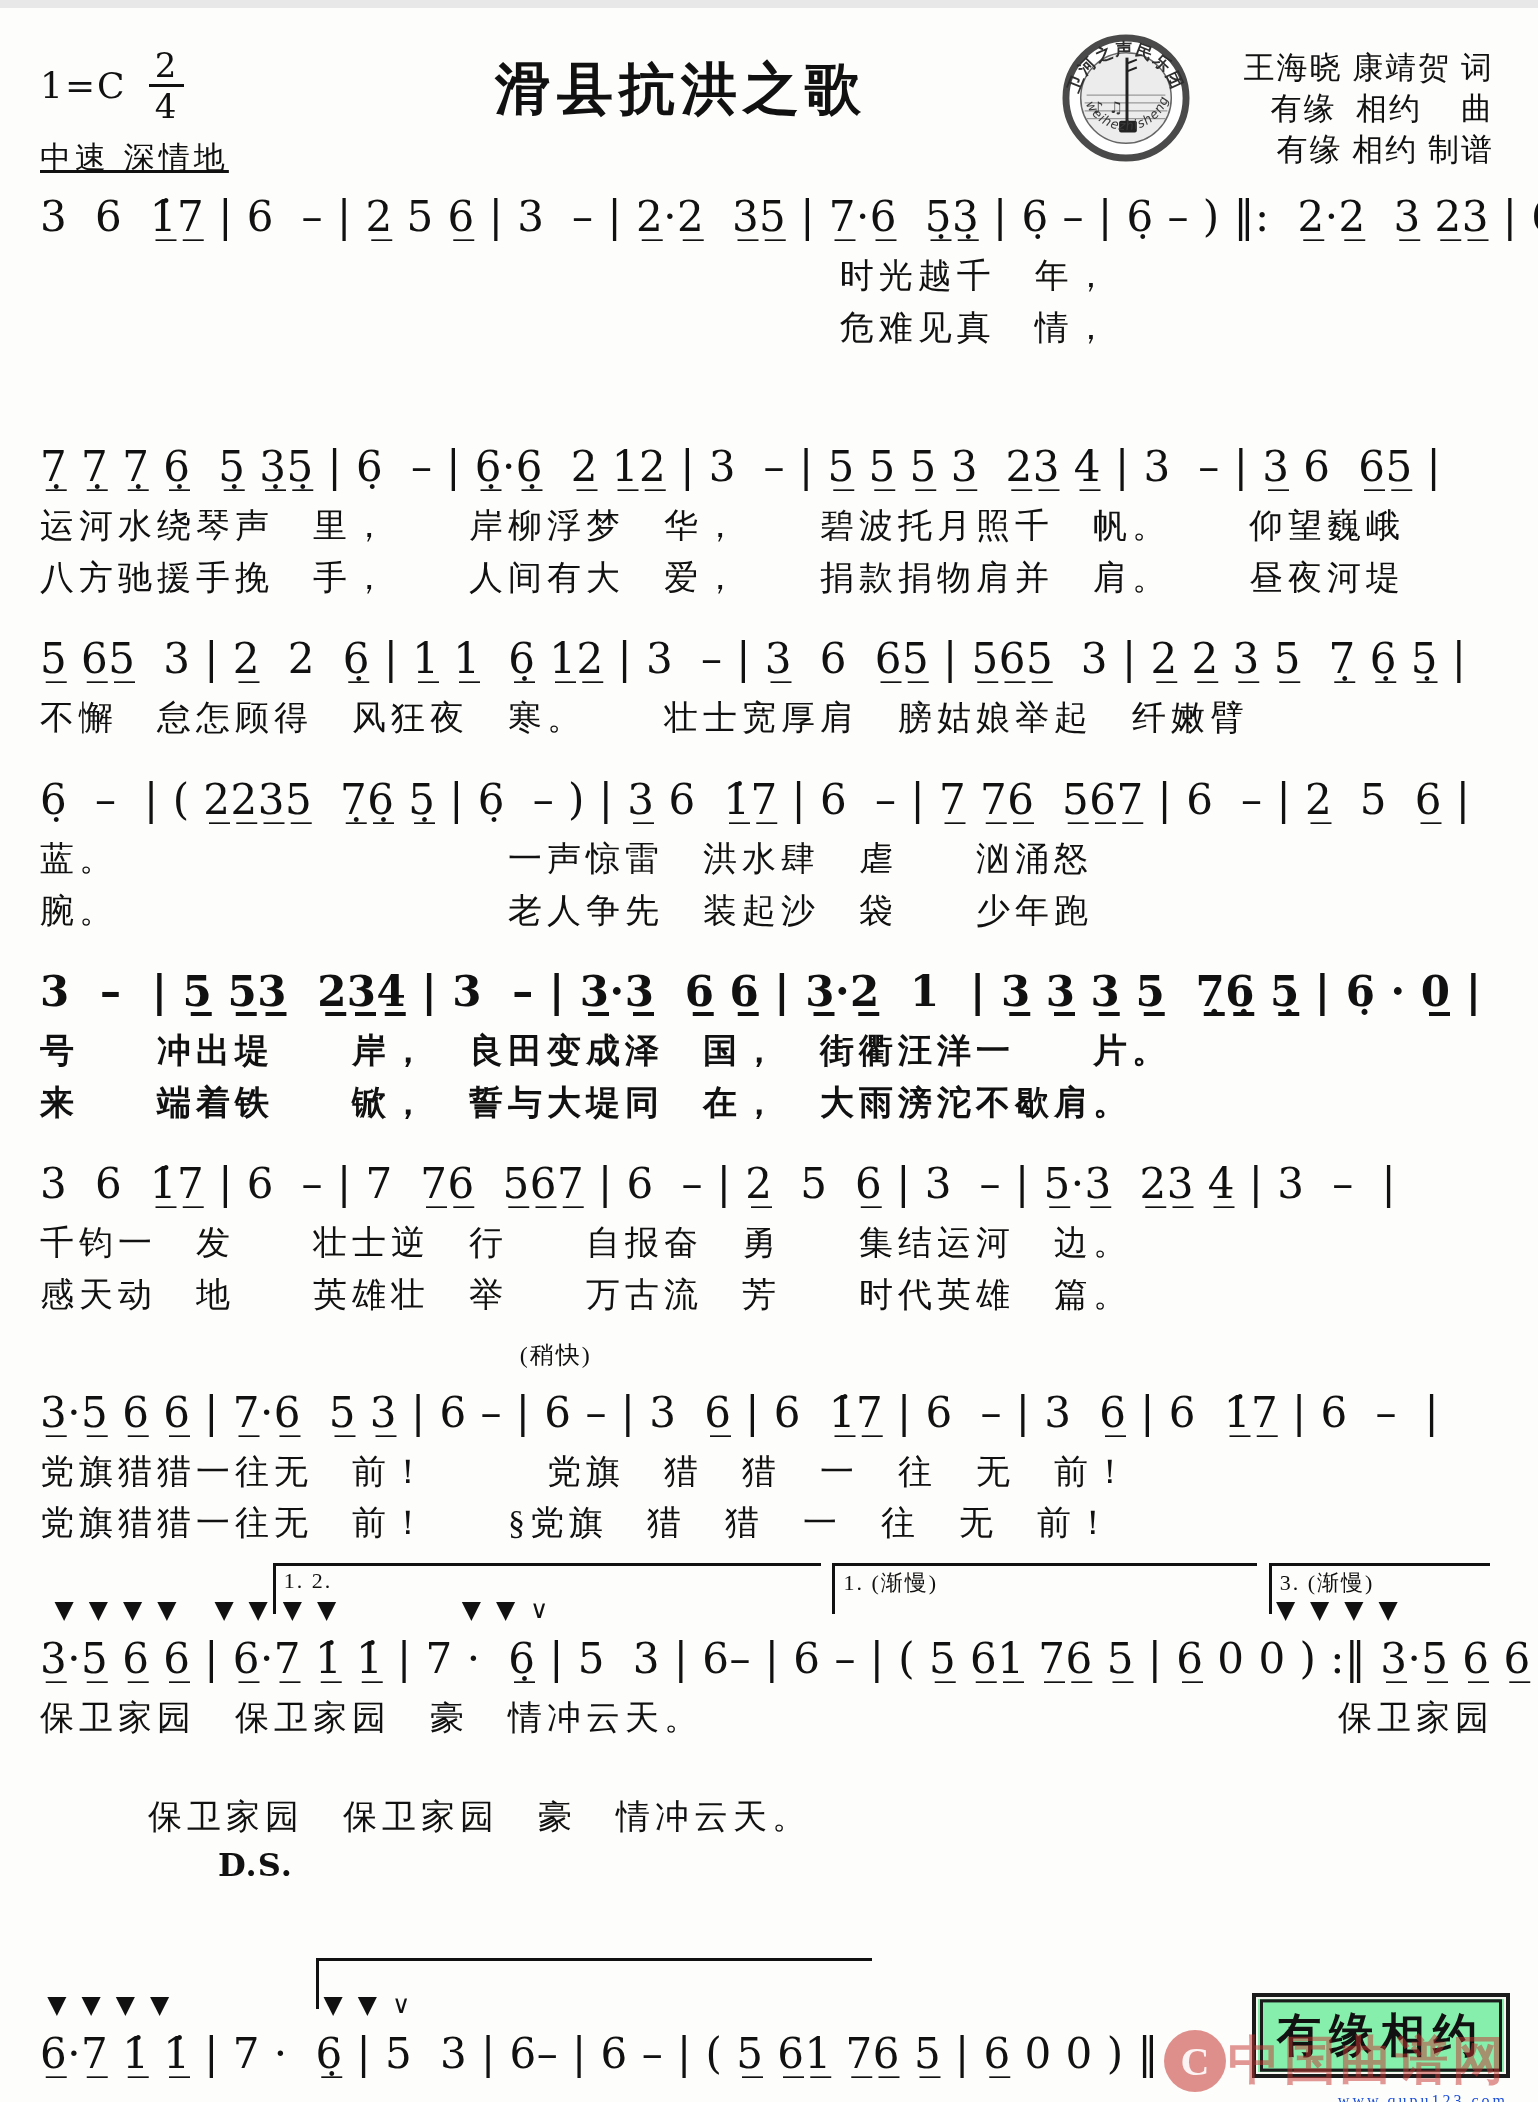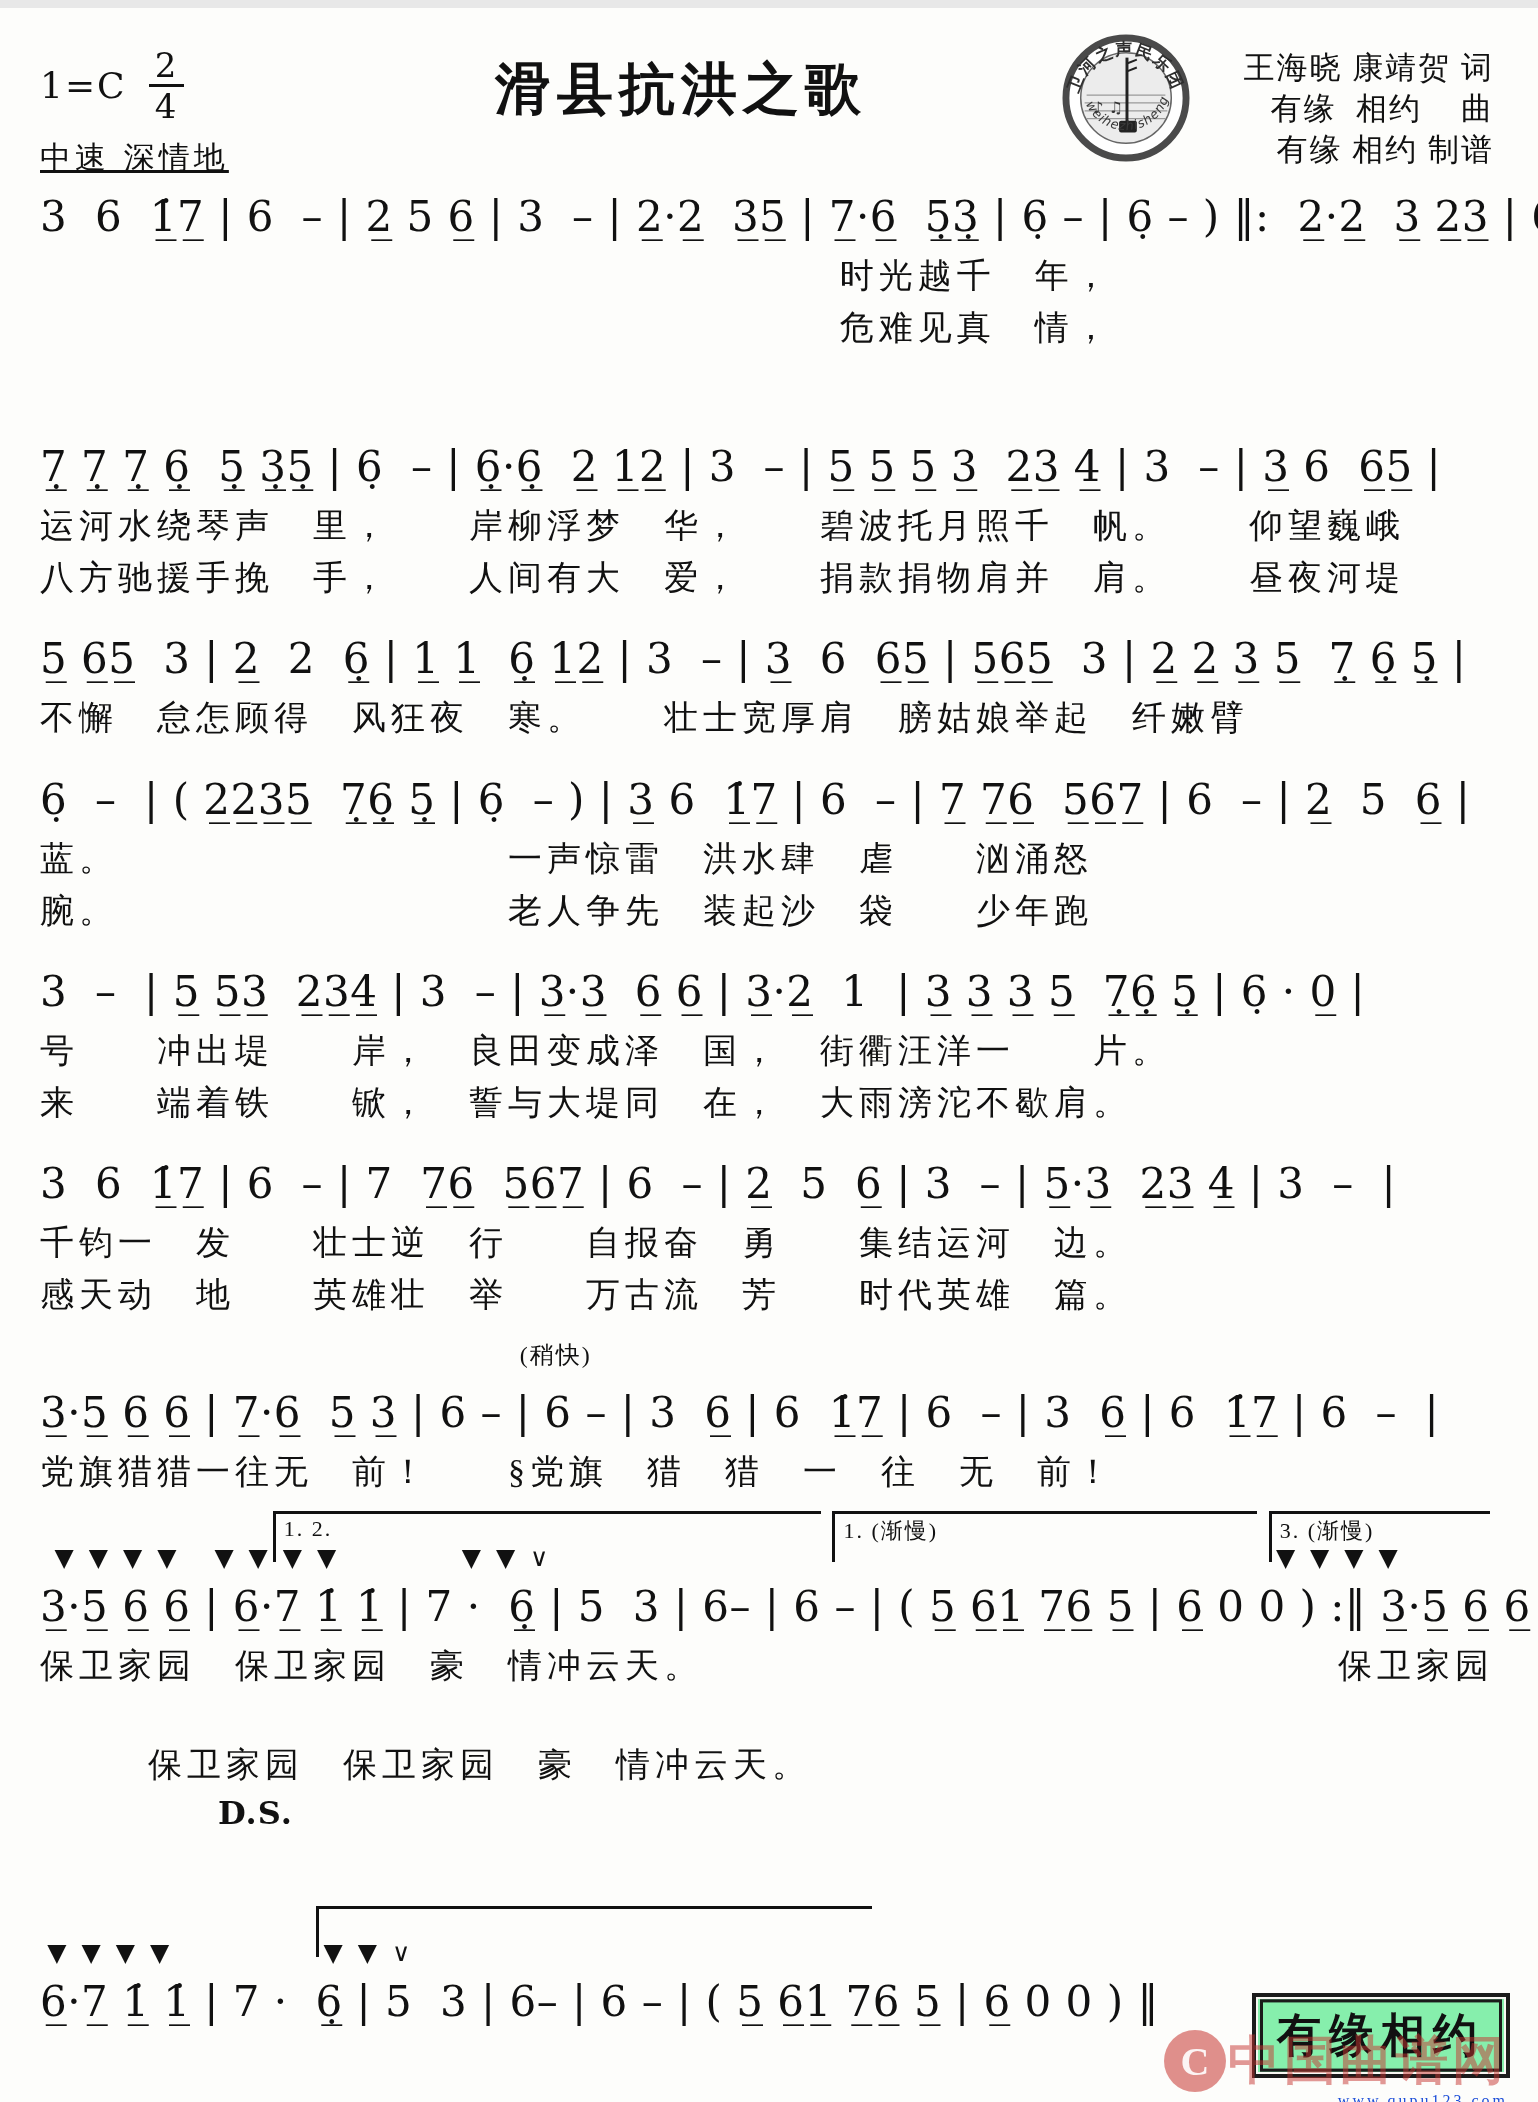--- a/index.html
+++ b/index.html
@@ -33,21 +33,21 @@
     font-family:"DejaVu Serif",serif;
     font-size:42px;line-height:1.5;
     white-space:pre;letter-spacing:.5px;
   }
   .lyric{font-size:34px;line-height:1.4;letter-spacing:5px;white-space:pre;margin-top:4px;}
   .indent55{padding-left:55%;}
   .s1{margin-top:6px;}
   .s2{margin-top:84px;}
   .s3{margin-top:26px;}
   .s4{margin-top:26px;}
-  .s5{margin-top:26px;}
+  .s5{margin-top:26px;font-weight:bold;}
   .s6{margin-top:26px;}
   .s7{margin-top:26px;}
   .s8{margin-top:14px;}
   .s9{margin-top:20px;}
 
   .notation-wrap{position:relative;}
   .anno{position:absolute;top:-6px;left:33%;font-size:24px;letter-spacing:2px;}
   .s7 .notation-wrap{padding-top:36px;}
 
   .overlay{position:relative;padding-top:66px;}
@@ -180,20 +180,21 @@
       <div class="notation">3  6  1̲̇7̲ | 6  – | 7  7̲6̲  5̲6̲7̲ | 6  – | 2̲  5  6̲ | 3  – | 5̲·3̲  2̲3̲ 4̲ | 3  –  |</div>
       <div class="lyric">千钧一　发　　壮士逆　行　　自报奋　勇　　集结运河　边。</div>
       <div class="lyric">感天动　地　　英雄壮　举　　万古流　芳　　时代英雄　篇。</div>
     </section>
 
     <section class="system s7">
       <div class="notation-wrap">
         <span class="anno">(稍快)</span>
         <div class="notation">3̲·5̲ 6̲ 6̲ | 7̲·6̲  5̲ 3̲ | 6 – | 6 – | 3  6̲ | 6  1̲̇7̲ | 6  – | 3  6̲ | 6  1̲̇7̲ | 6  –  |</div>
       </div>
+      <div class="lyric">党旗猎猎一往无　前！　　　党旗　猎　猎　一　往　无　前！</div>
       <div class="lyric">党旗猎猎一往无　前！　　§党旗　猎　猎　一　往　无　前！</div>
     </section>
 
     <section class="system s8">
       <div class="overlay">
         <div class="bracket b1"><span class="blabel">1.  2.</span></div>
         <div class="bracket b2"><span class="blabel">1. (渐慢)</span></div>
         <div class="bracket b3"><span class="blabel">3. (渐慢)</span></div>
         <span class="mgroup m1">▼▼▼▼ ▼▼▼▼</span>
         <span class="mgroup m2">▼▼∨</span>

